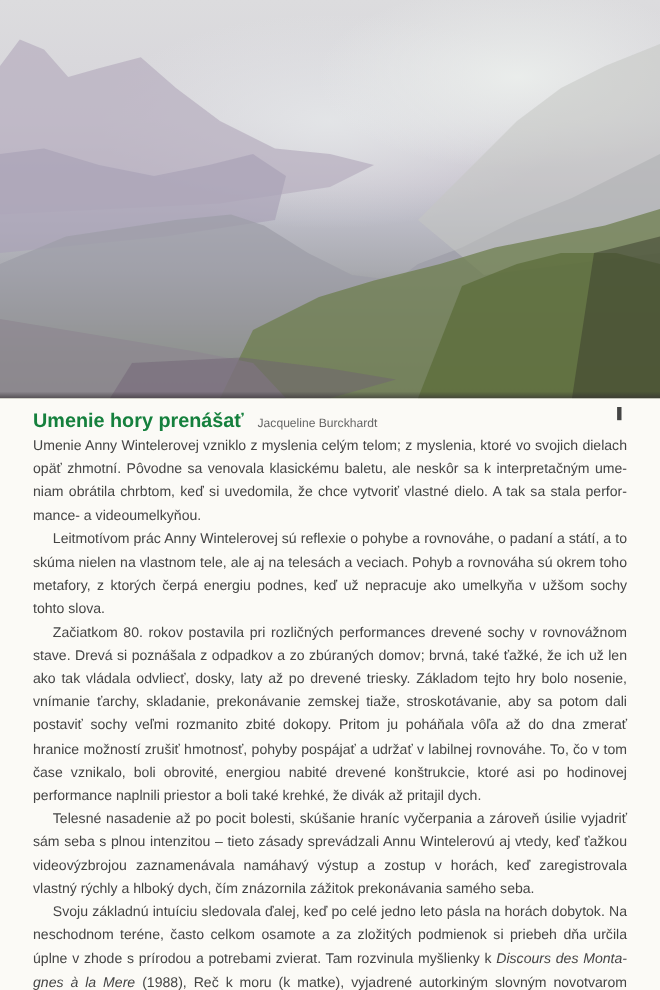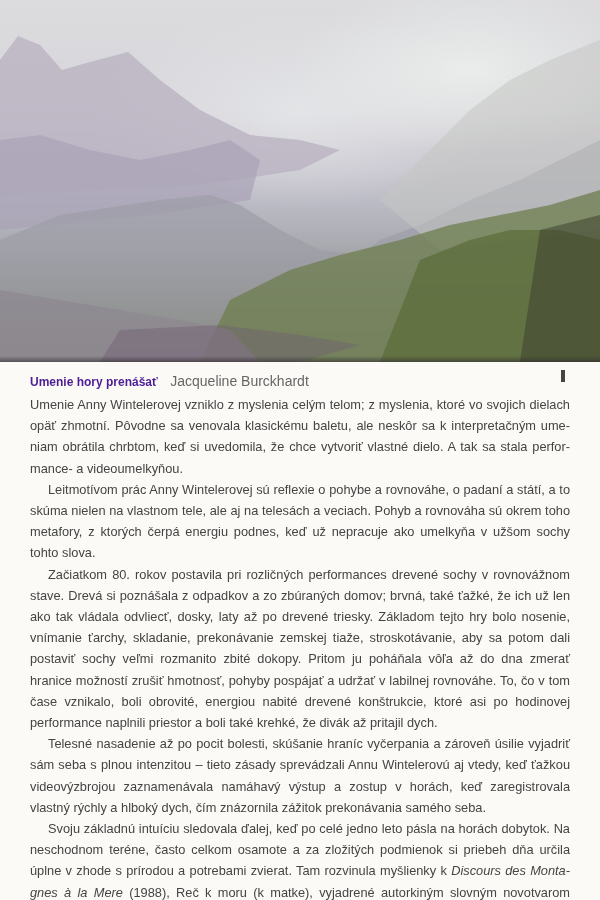--- a/index.html
+++ b/index.html
@@ -19,24 +19,24 @@
   .painting svg { position:absolute; left:0; top:0; }
   .painting .edge { position:absolute; left:0; bottom:0; width:600px; height:6px; background:linear-gradient(180deg, rgba(60,55,60,0), rgba(50,45,50,0.6)); }
   .page-marker {
     position:absolute; left:561px; top:370px; width:4px; height:12px; background:#444;
   }
   .title-row {
     position:absolute; left:30px; top:372px; width:540px; height:20px;
     white-space:nowrap;
   }
   .title {
-    font-weight:bold; font-size:12px; color:#4c1d95;
+    font-weight:bold; font-size:18px; color:#15803d;
   }
   .author {
-    font-size:14px; color:#666; margin-left:8px;
+    font-size:11px; color:#666; margin-left:8px;
   }
   .article {
     position:absolute; left:30px; top:394px; width:540px;
     font-size:12.8px; line-height:21.2px; color:#444;
     text-align:justify; hyphens:manual;
   }
   .article p { margin:0; text-indent:0; }
   .article p + p { text-indent:18px; }
   .article i { font-style:italic; }
 </style>

